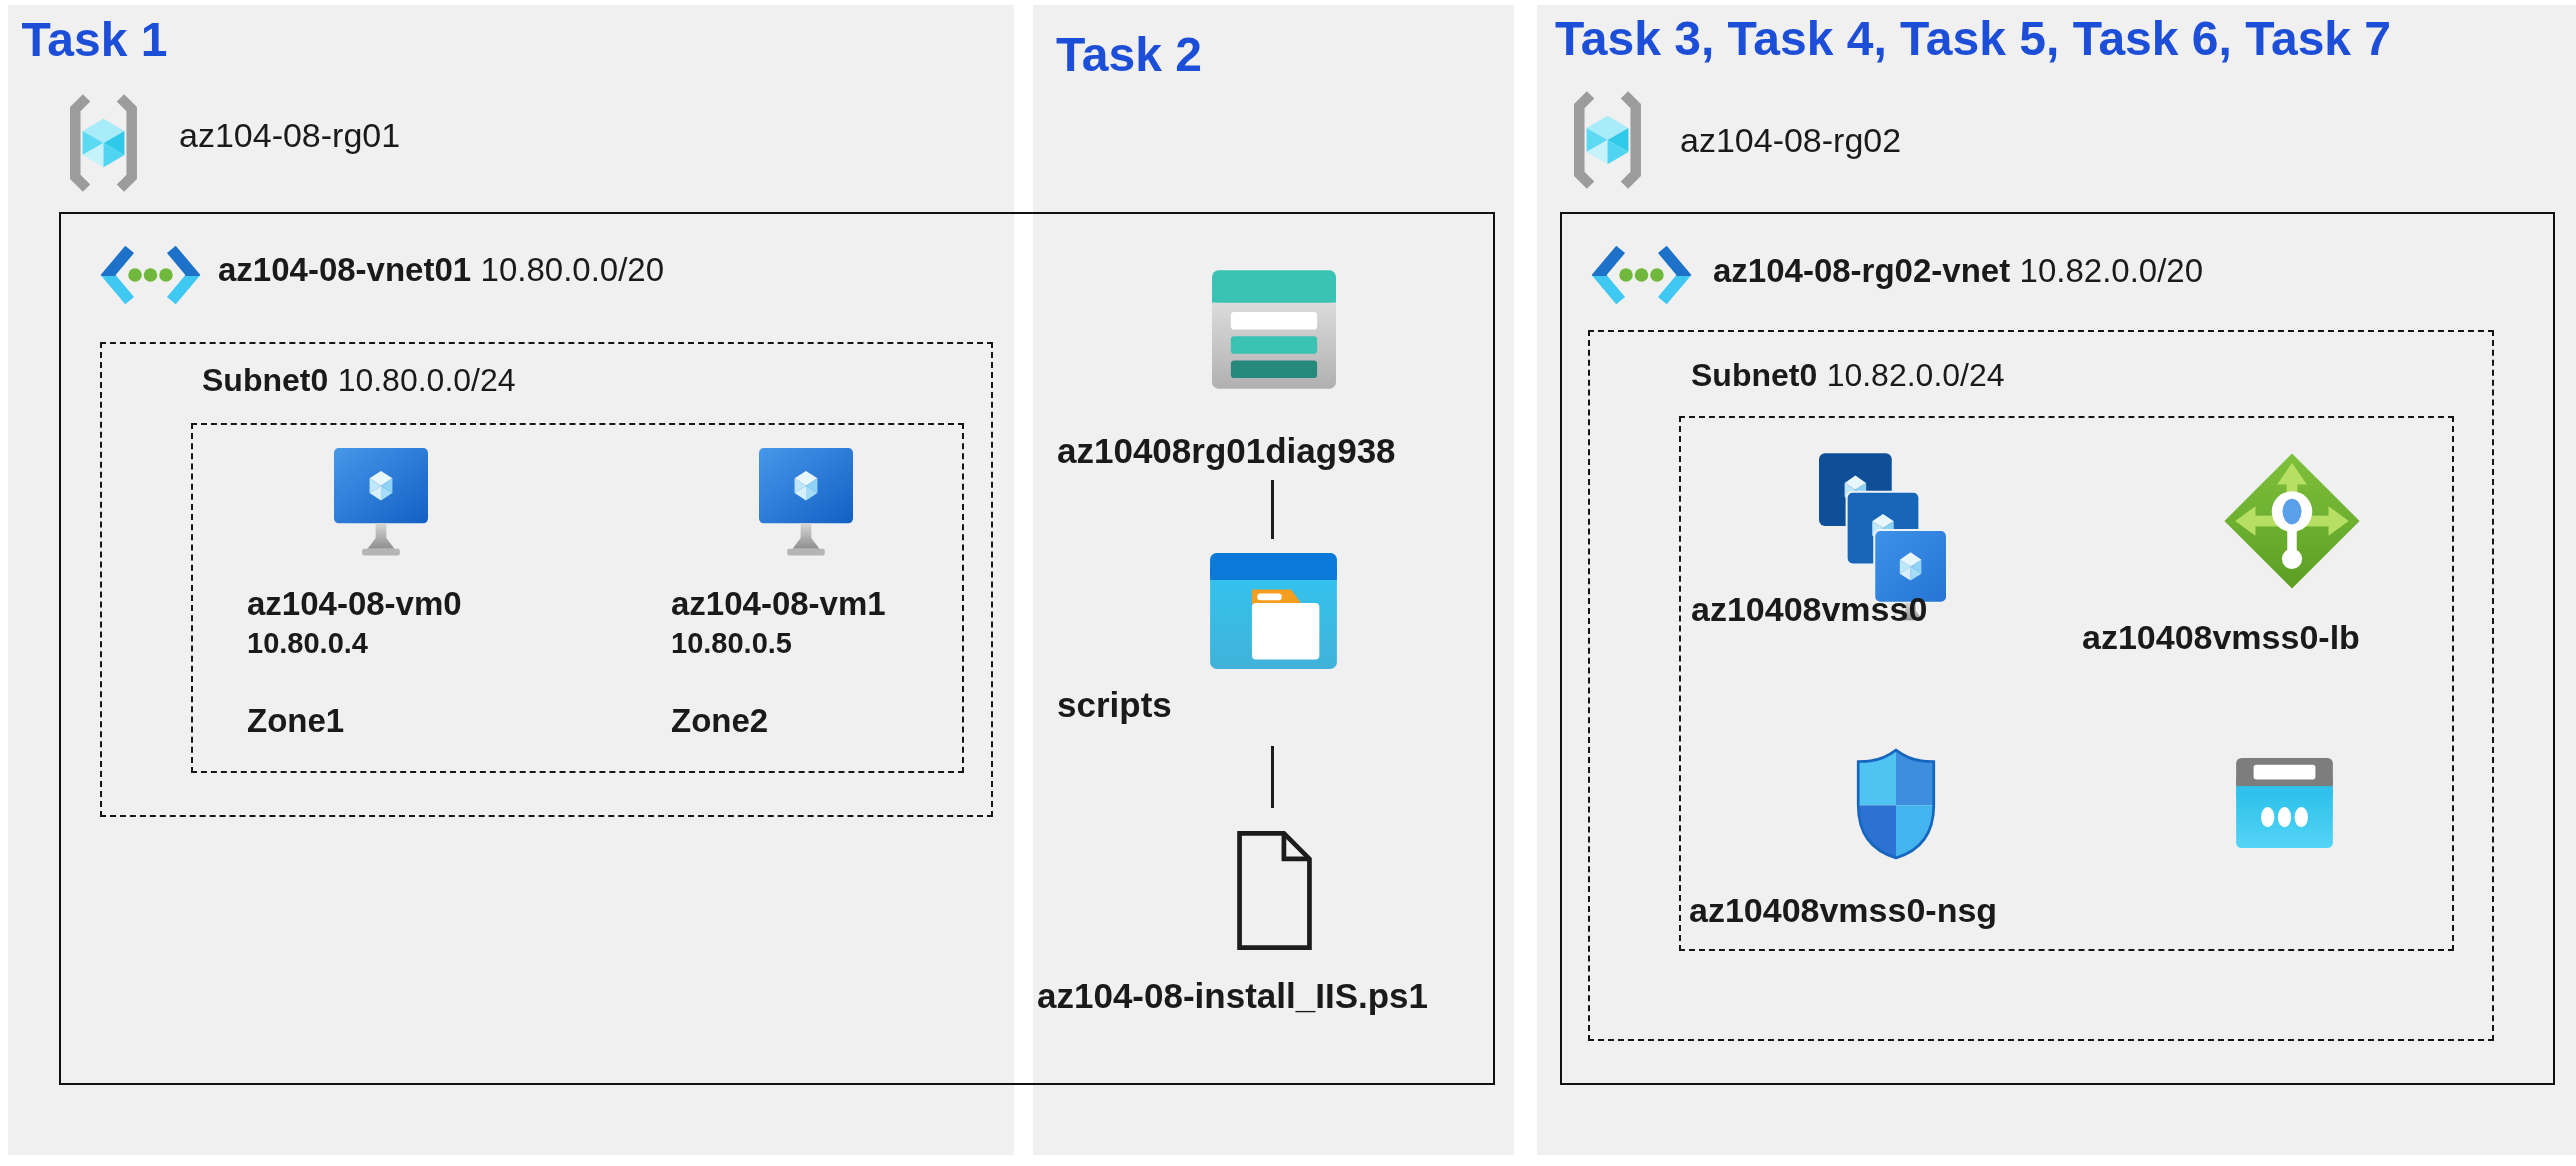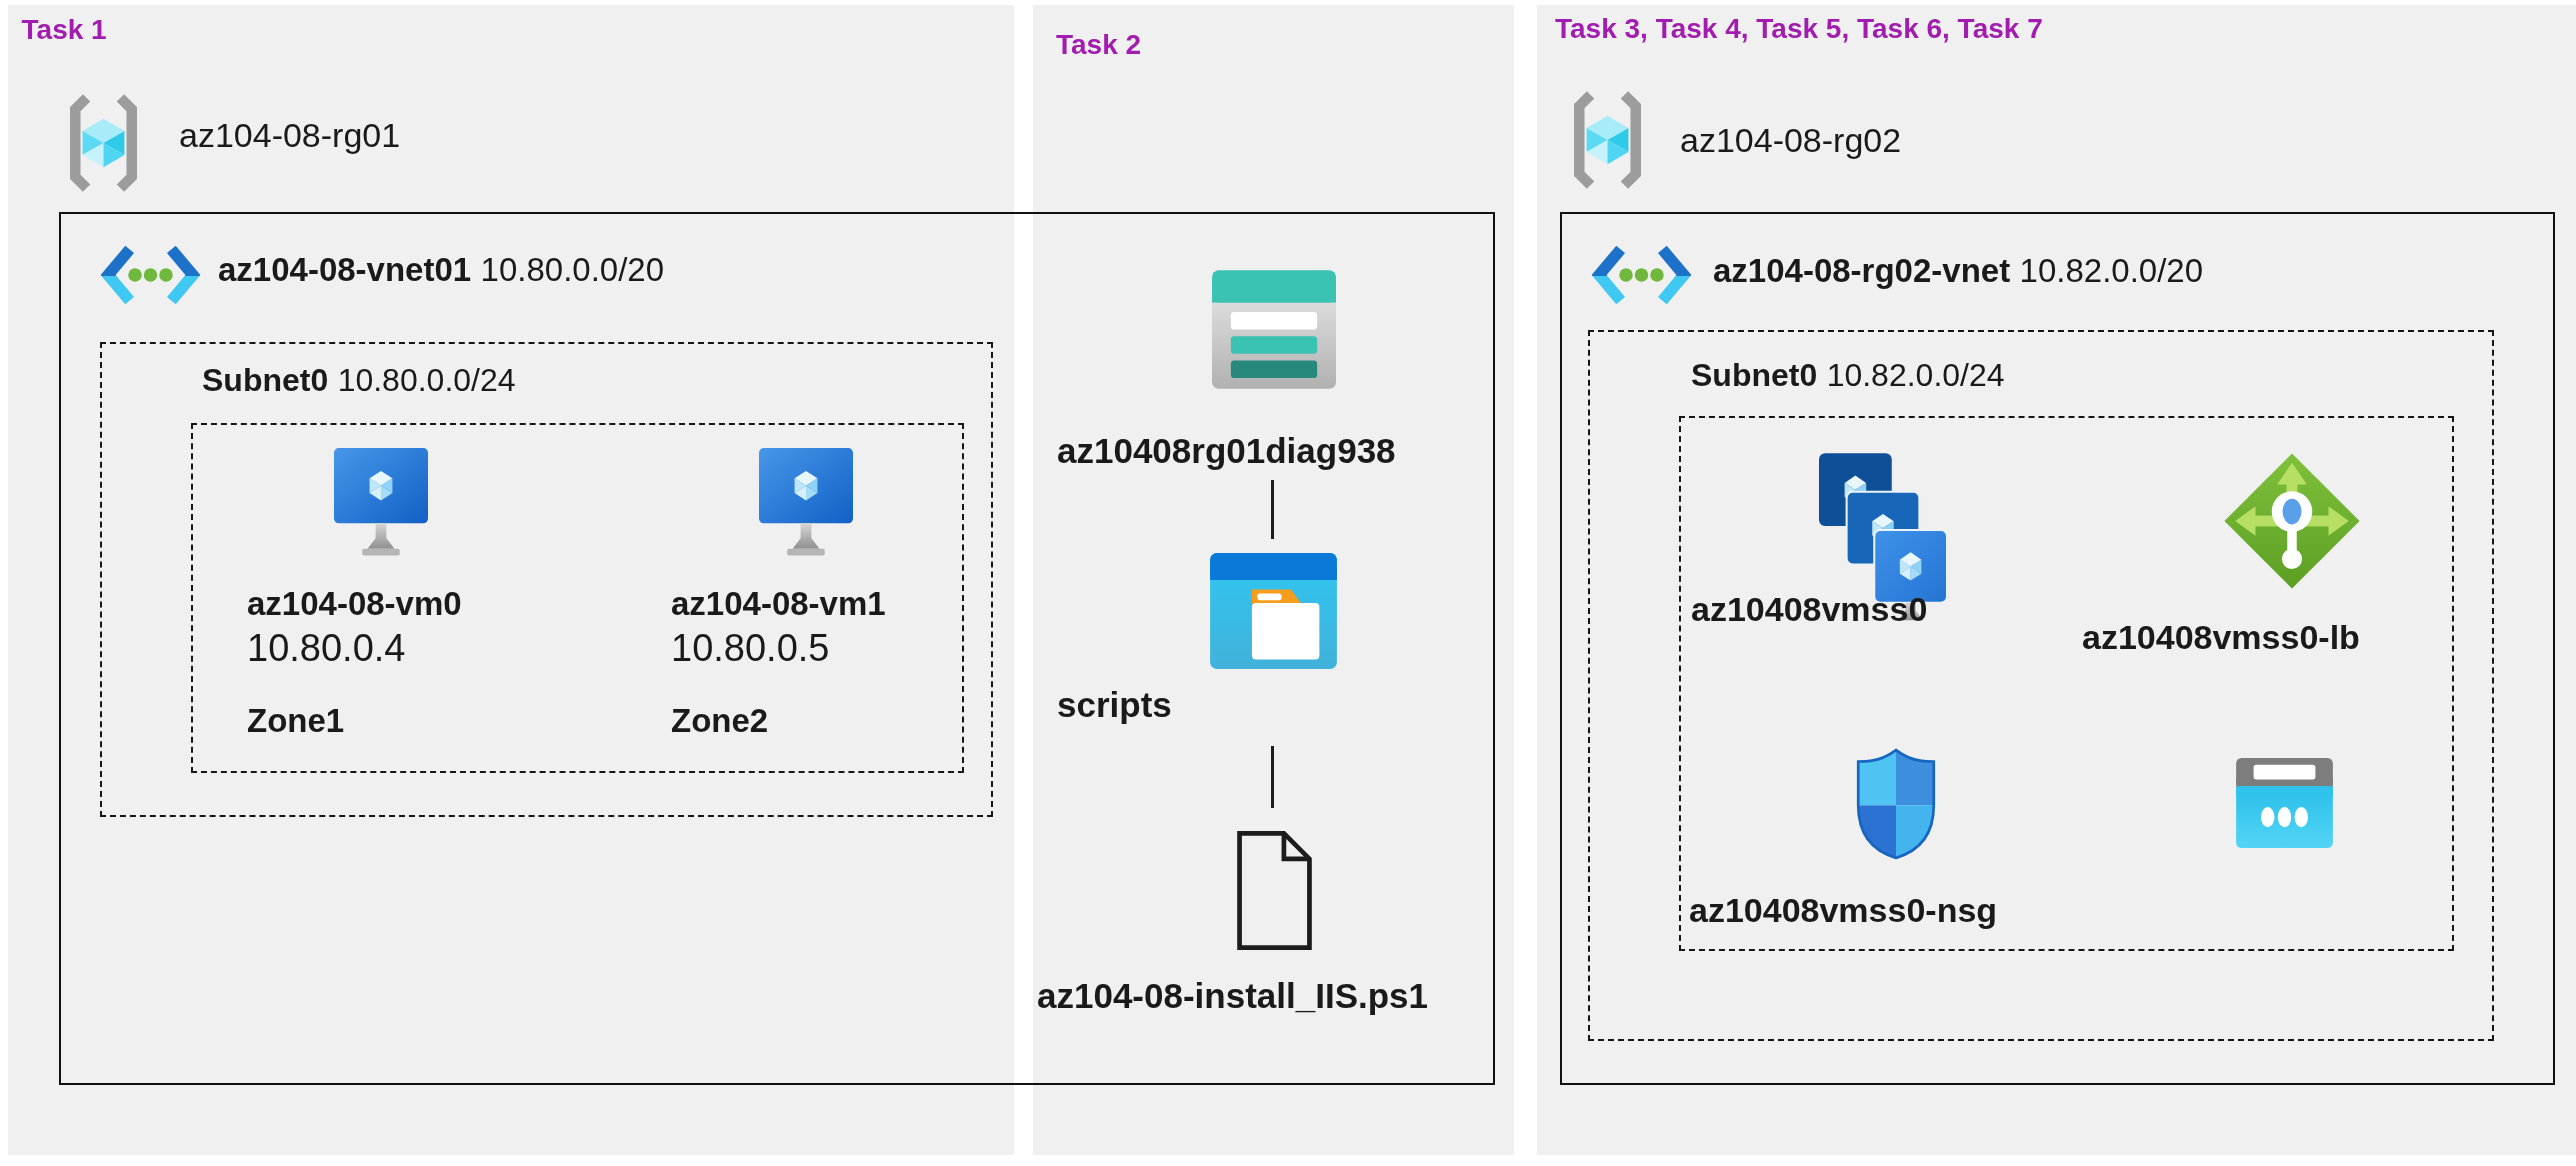--- a/index.html
+++ b/index.html
@@ -1,32 +1,32 @@
 <!DOCTYPE html>
 <html style="font-size:10.8px"><head>
 <meta charset="utf-8">
 <style>
   html,body{margin:0;padding:0;background:#ffffff;}
   #canvas{
     position:relative;width:2576px;height:1166px;background:#ffffff;overflow:hidden;
     font-family:"Liberation Sans", sans-serif;color:#1a1a1a;
   }
   .panel{position:absolute;background:#f0f0f0;}
-  .task-title{position:absolute;font-size:28px;font-weight:700;color:#a21caf;white-space:nowrap;line-height:1;}
+  .task-title{position:absolute;font-size:48px;font-weight:700;color:#1d4ed8;white-space:nowrap;line-height:1;}
   .solid-box{position:absolute;border:2.7px solid #111111;}
   .dashed-box{position:absolute;border:2.7px dashed #161616;}
   .icon{position:absolute;}
   .lbl{position:absolute;line-height:1.15;white-space:nowrap;}
   .rg-label{font-size:34px;font-weight:400;}
   .vnet-label{font-size:33px;font-weight:700;}
   .subnet-label{font-size:32px;font-weight:700;}
   .cidr{font-weight:400;margin-left:9.4px;margin-top:11px;}
   .center{text-align:left;}
   .vm-name{font-size:33px;font-weight:700;}
-  .vm-ip{font-size:38px;font-weight:400;}
+  .vm-ip{font-size:29px;font-weight:700;}
   .vm-zone{font-size:33px;font-weight:700;}
   .res-label{font-size:34px;font-weight:700;}
   .t2-label{font-size:35px;font-weight:700;}
   .connector{position:absolute;width:2.7px;background:#1c1c1c;}
 </style>
 </head>
 <body>
 
 <div id="canvas">
 

